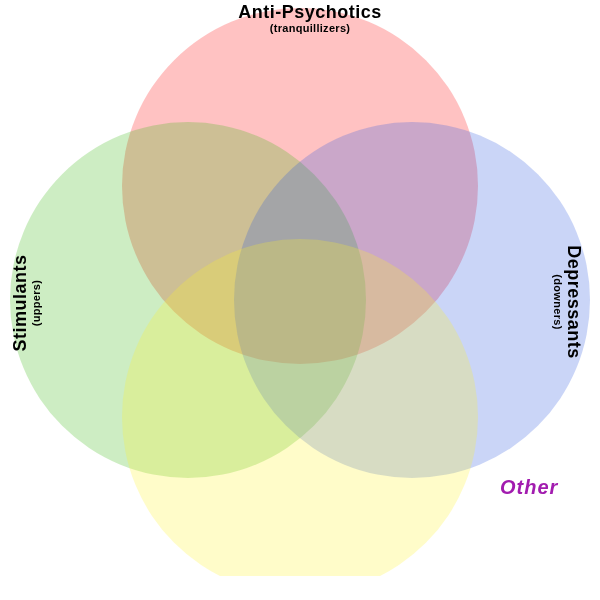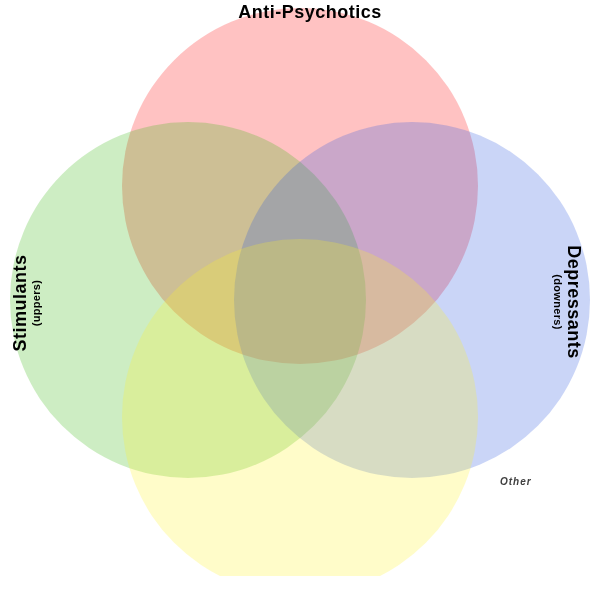--- a/index.html
+++ b/index.html
@@ -50,39 +50,40 @@
   }
   .top-label    { left: 310px; top:   3px; transform: translateX(-50%); }
   .bottom-label { left: 301px; top: 560px; transform: translateX(-50%); }
   .left-label   { left:  26px; top: 303px; transform: translate(-50%,-50%) rotate(-90deg); }
   .right-label  { left: 568px; top: 302px; transform: translate(-50%,-50%) rotate(90deg); }
 
   .other-label {
     position: absolute;
     left: 500px;
     top: 476px;
-    font-size: 10px;
+    font-size: 20px;
     font-weight: bold;
     font-style: italic;
     letter-spacing: 1px;
-    color: #404040;
+    color: #a21caf;
   }
 </style>
 </head>
 <body>
 
 <div class="venn">
 
   <div class="circle c-top" style="background: rgba(255, 10, 10, 0.25);"></div>
   <div class="circle c-left" style="background: rgba(55, 183, 15, 0.25);"></div>
   <div class="circle c-right" style="background: rgba(43, 87, 223, 0.25);"></div>
   <div class="circle c-bottom" style="background: rgba(255, 243, 39, 0.25);"></div>
 
   <div class="label top-label">
     <div class="set-title">Anti-Psychotics</div>
+    <div class="set-sub">(tranquillizers)</div>
   </div>
 
   <div class="label left-label">
     <div class="set-title">Stimulants</div>
     <div class="set-sub">(uppers)</div>
   </div>
 
   <div class="label right-label">
     <div class="set-title">Depressants</div>
     <div class="set-sub">(downers)</div>

